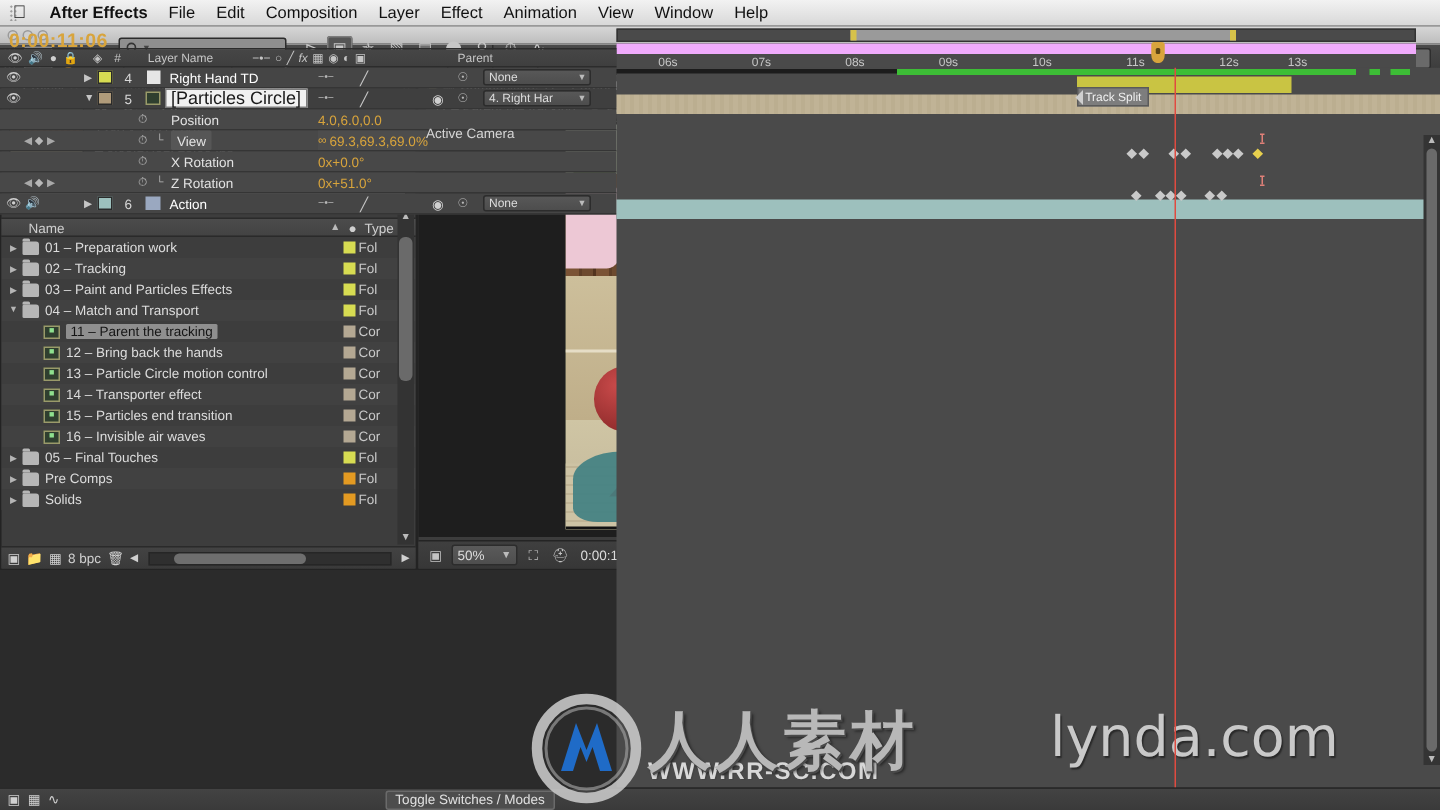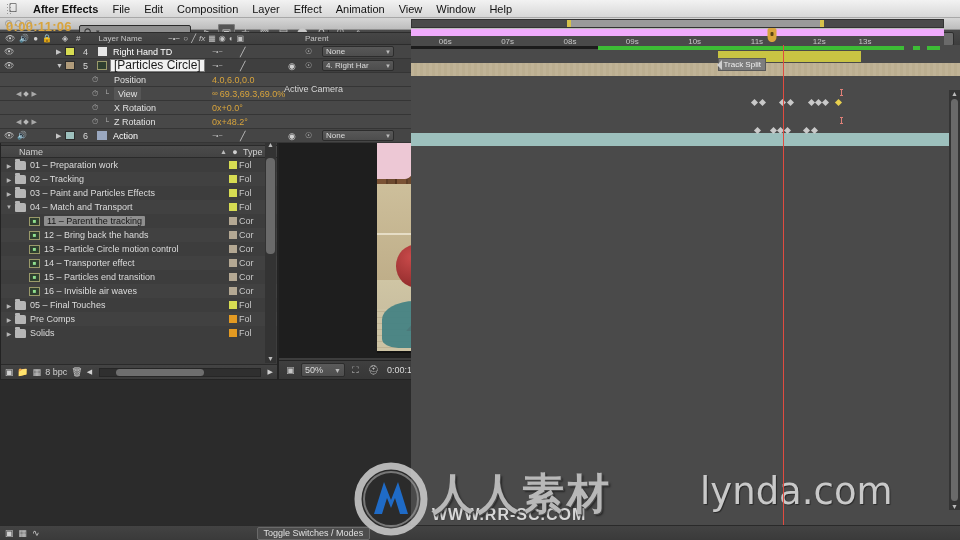--- a/index.html
+++ b/index.html
@@ -927,21 +927,21 @@
     <span class="cell propname" style="left:114px">X Rotation</span>
     <span class="cell pval" style="left:212px">0x+0.0°</span>
           </div>
           <div class="lrow prop">
             <span class="cell kfnav" style="left:16px">◀<span class="dmd"></span>▶</span>
             <span class="cell" style="left:92px">
               <span class="stopw">⏱</span>
             </span>
     <span class="cell" style="left:104px;color:#b9b9b9;font-size:7px">└</span>
     <span class="cell propname" style="left:114px">Z Rotation</span>
-    <span class="cell pval" style="left:212px">0x+48.2°</span>
+    <span class="cell pval" style="left:212px">0x+51.0°</span>
           </div>
           <div class="lrow r-a">
             <span class="cell" style="left:4px">
               <span class="eye">👁</span>
             </span>
   <span class="cell" style="left:17px">
               <span class="eye">🔊</span>
             </span>
   <span class="cell" style="left:56px;font-size:7px;color:#c6c6c6">▶</span>
   <span class="cell" style="left:65px">

